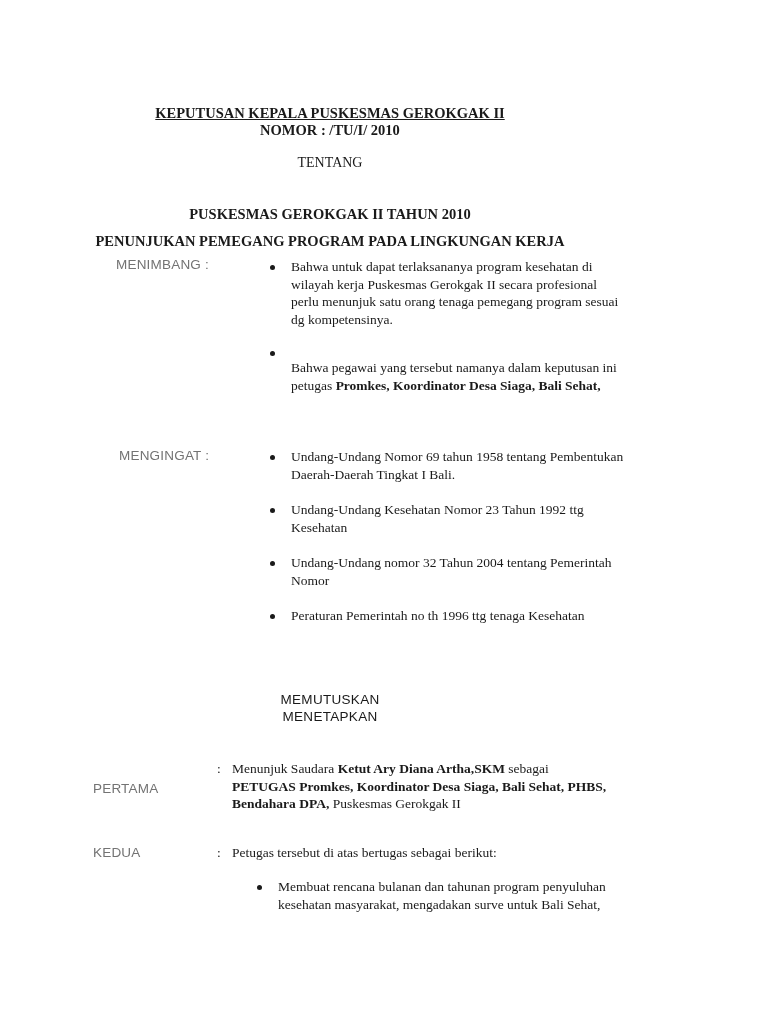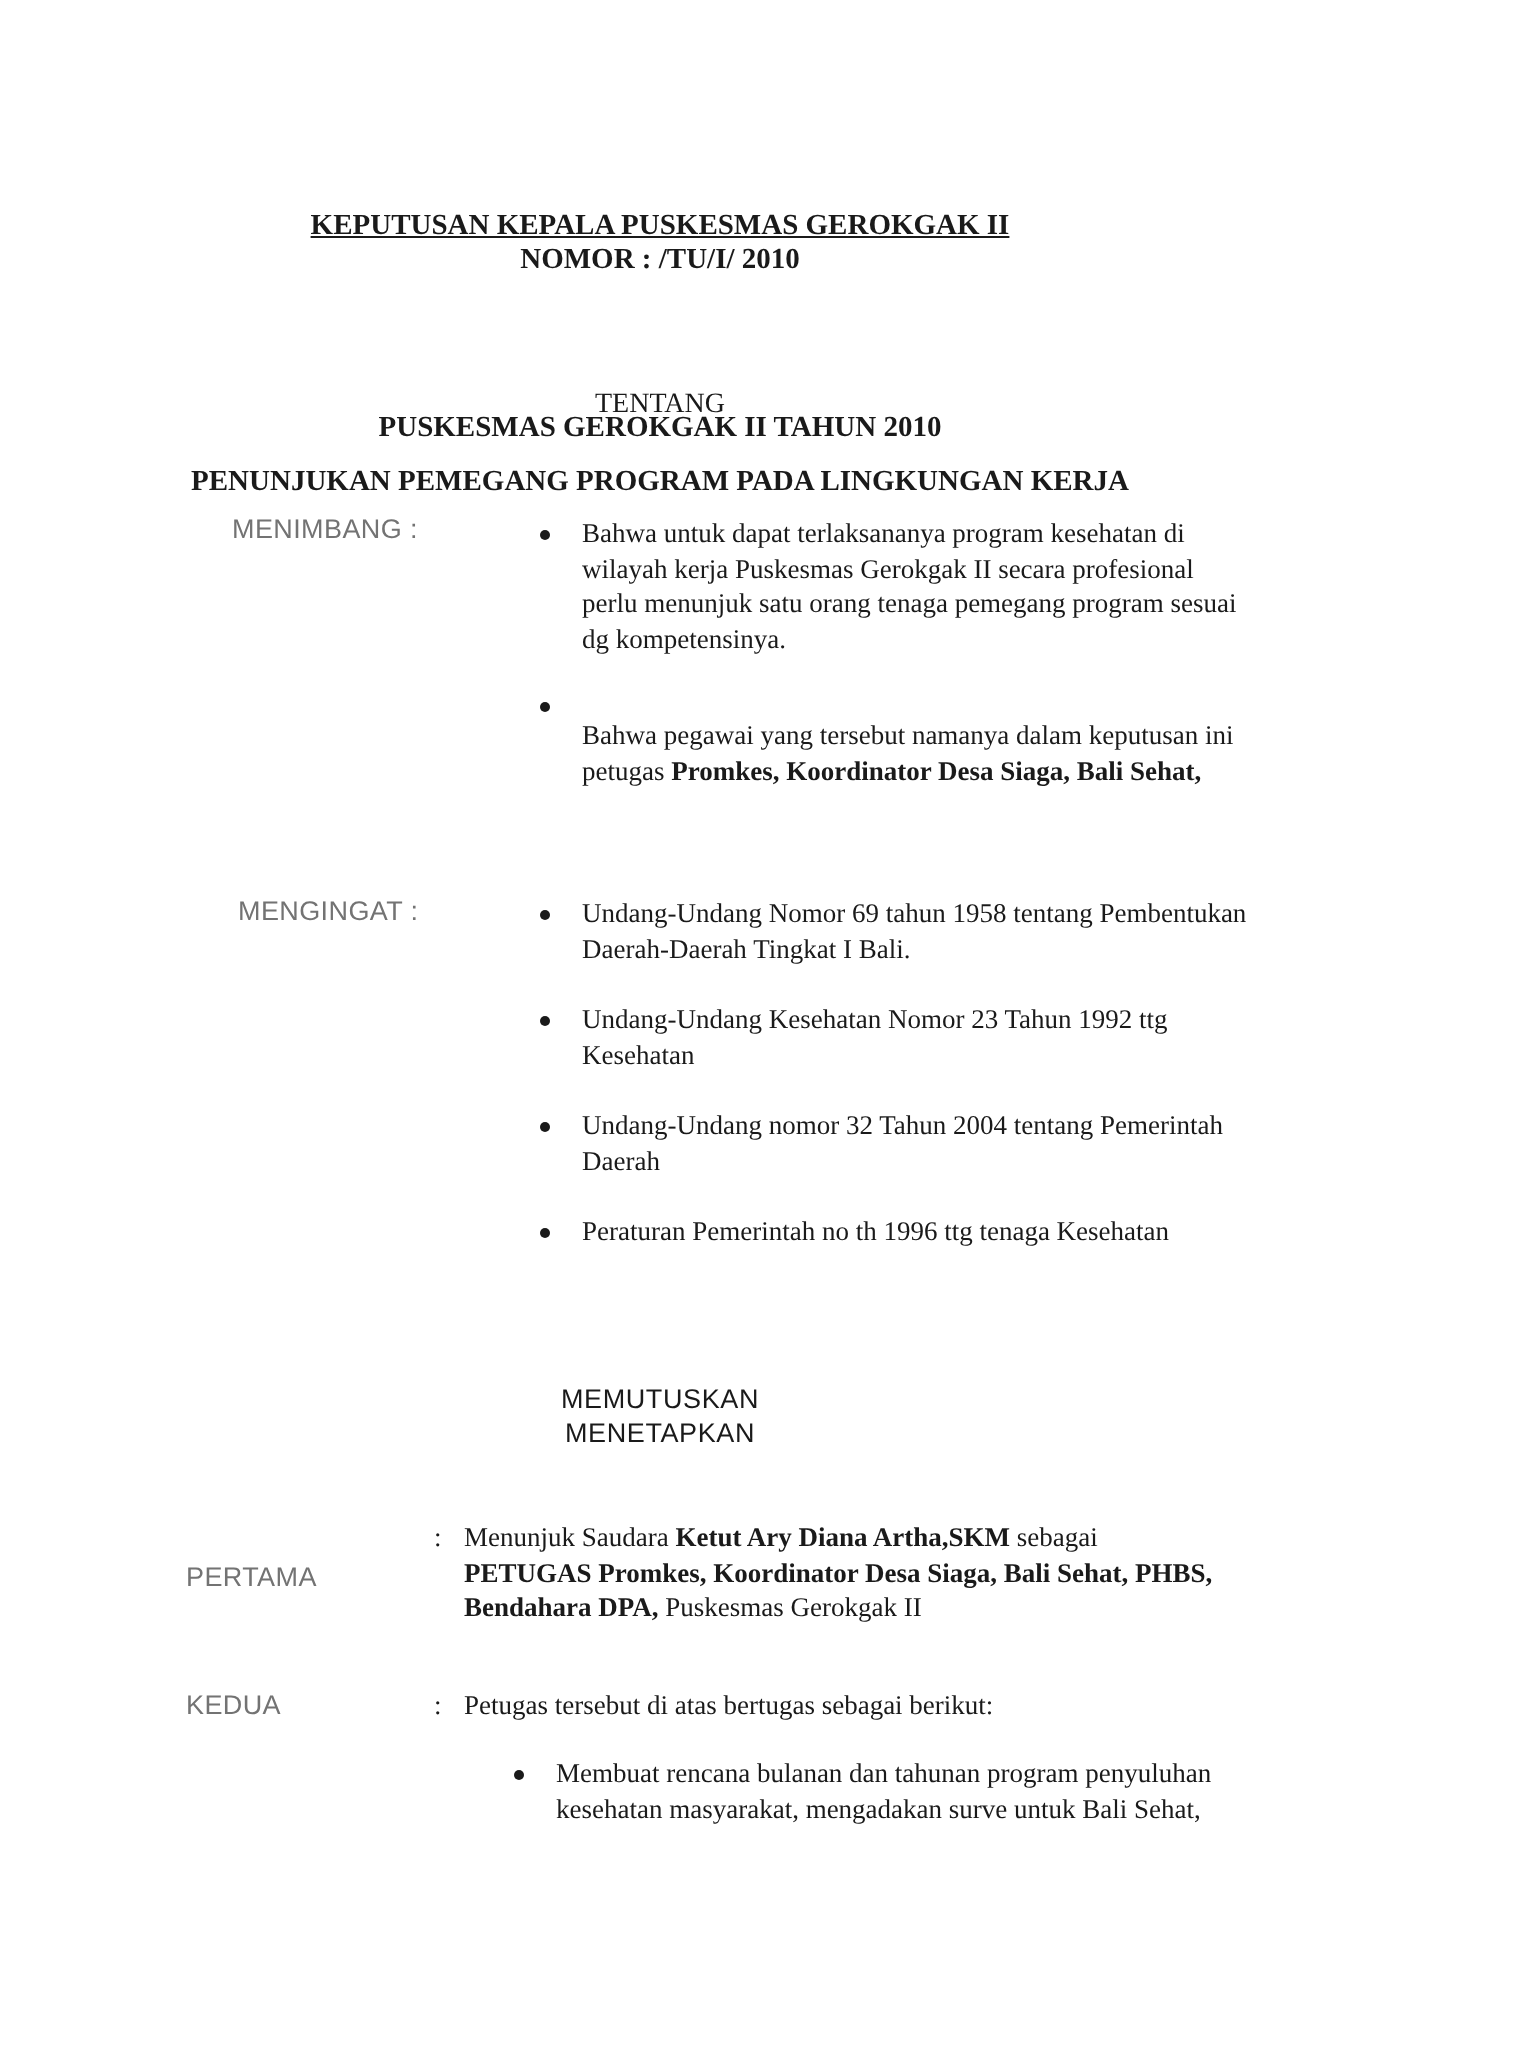--- a/index.html
+++ b/index.html
@@ -19,21 +19,21 @@
   }
   .para { position: absolute; font-size: 13.5px; line-height: 17.5px; white-space: nowrap; }
   .label { position: absolute; font-size: 13.5px; font-family: "Liberation Sans", "DejaVu Sans", sans-serif; color: #737373; letter-spacing: 0.2px; }
   b { font-weight: bold; }
 </style>
 </head>
 <body>
 
 <div class="abs center title-line underline" style="top:105px;">KEPUTUSAN KEPALA PUSKESMAS GEROKGAK II</div>
 <div class="abs center title-line" style="top:122px;">NOMOR :   /TU/I/ 2010</div>
-<div class="abs center norm" style="top:155px;margin-top:40px;">TENTANG</div>
+<div class="abs center norm" style="top:155px;">TENTANG</div>
 <div class="abs center title-line" style="top:189px;margin-top:44px;">PENUNJUKAN PEMEGANG PROGRAM PADA LINGKUNGAN KERJA</div>
 <div class="abs center title-line" style="top:206px;">PUSKESMAS GEROKGAK II TAHUN 2010</div>
 
 <div class="label" style="left:116px; top:257px;">MENIMBANG :</div>
 <div>
   <span class="bullet-dot" style="left:270px; top:265px;"></span>
   <div class="para" style="left:291px; top:258px;">
     <div>Bahwa untuk dapat terlaksananya program kesehatan di</div>
     <div>wilayah kerja Puskesmas Gerokgak II secara profesional</div>
     <div>perlu menunjuk satu orang tenaga pemegang program sesuai</div>
@@ -60,21 +60,21 @@
   <span class="bullet-dot" style="left:270px; top:508px;"></span>
   <div class="para" style="left:291px; top:501px;">
     <div>Undang-Undang Kesehatan Nomor 23 Tahun 1992 ttg</div>
     <div>Kesehatan</div>
   </div>
 </div>
 <div>
   <span class="bullet-dot" style="left:270px; top:561px;"></span>
   <div class="para" style="left:291px; top:554px;">
     <div>Undang-Undang nomor 32 Tahun 2004 tentang Pemerintah</div>
-    <div>Daerah</div>
+    <div>Nomor</div>
   </div>
 </div>
 <div>
   <span class="bullet-dot" style="left:270px; top:614px;"></span>
   <div class="para" style="left:291px; top:607px;">
     <div>Peraturan Pemerintah no  th 1996 ttg tenaga Kesehatan</div>
   </div>
 </div>
 
 <div class="abs center norm" style="top:692px; font-family:'Liberation Sans','DejaVu Sans',sans-serif; font-size:13.5px; letter-spacing:0.3px;">MEMUTUSKAN</div>

